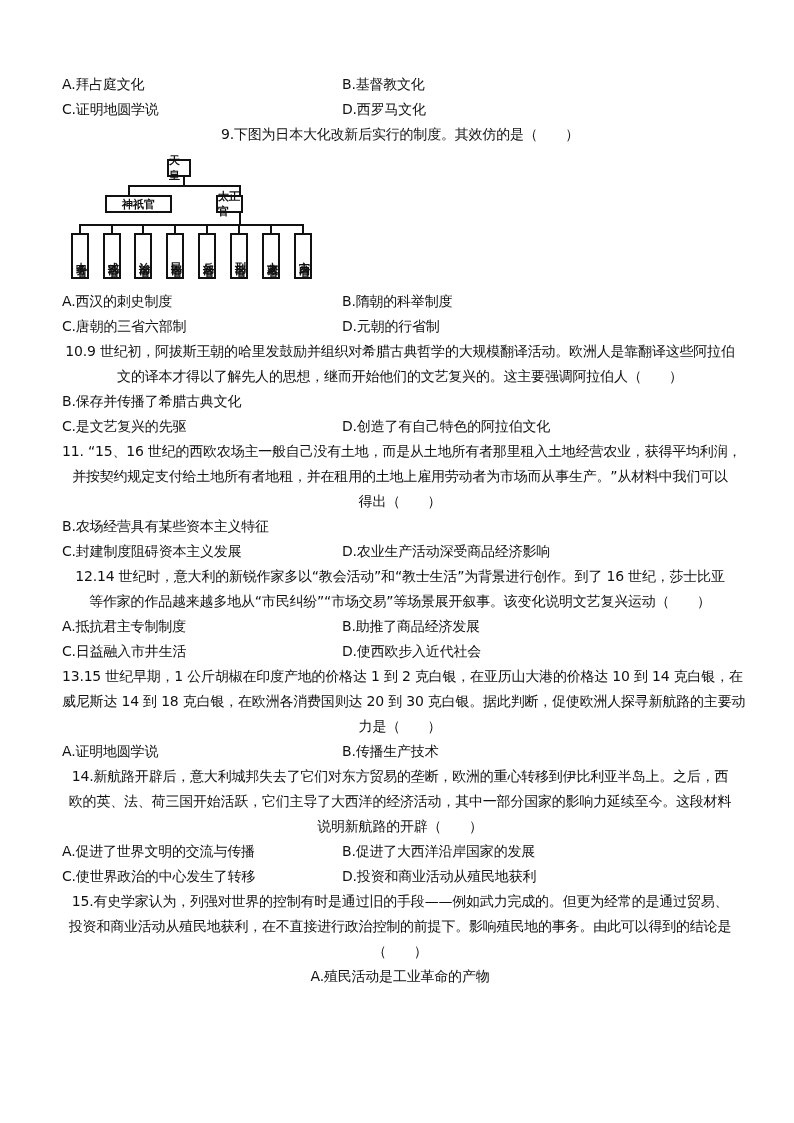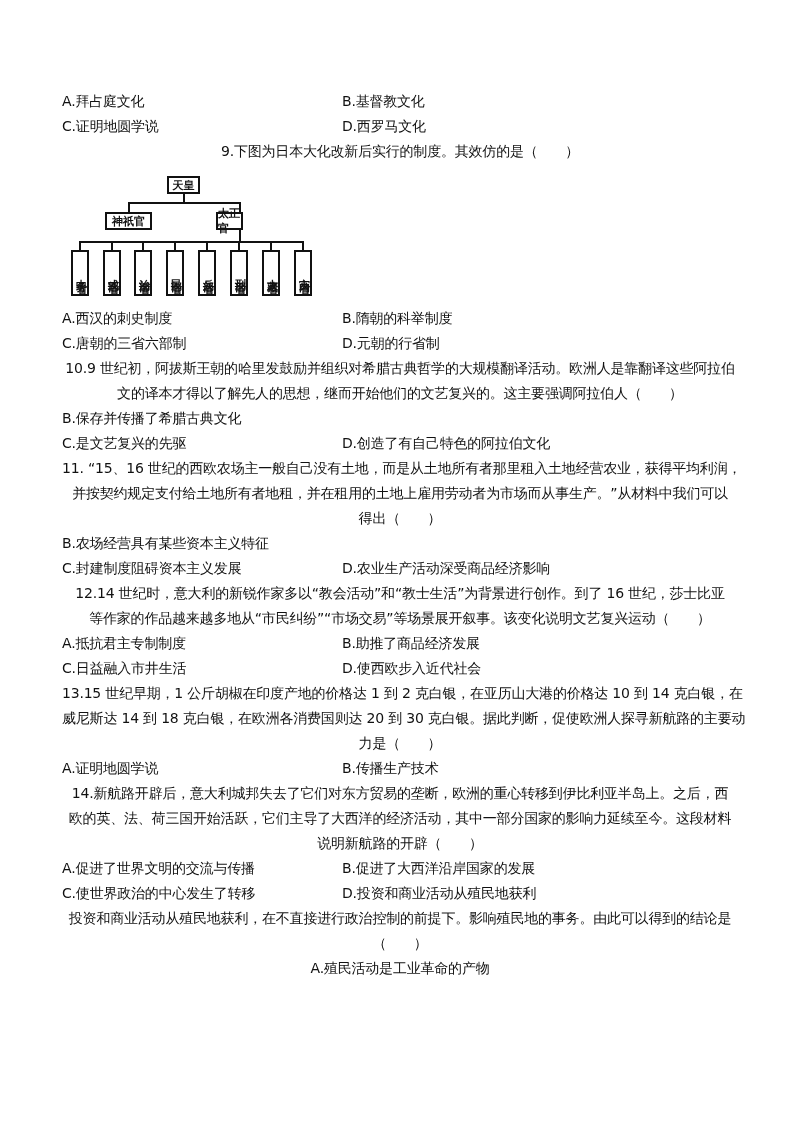--- a/index.html
+++ b/index.html
@@ -1,18 +1,18 @@
 <!DOCTYPE html>
 <html><head>
 <meta charset="utf-8">
 <style>
   html, body { margin: 0; padding: 0; background: #ffffff; }
   body { width: 794px; height: 1123px; position: relative; overflow: hidden;
          font-family: "DejaVu Sans", "Liberation Sans", sans-serif; color: #111; }
-  .page { position: absolute; left: 62px; top: 89px; width: 676px; }
+  .page { position: absolute; left: 62px; top: 72px; width: 676px; }
   .line { height: 25px; line-height: 25px; font-size: 14px; white-space: nowrap; letter-spacing: -0.2px; text-align: center; }
   .opts { display: flex; height: 25px; line-height: 25px; font-size: 14px; white-space: nowrap; letter-spacing: -0.2px; }
   .opts .col { width: 280px; }
   .figure { position: relative; height: 142px; width: 260px; margin-left: 0; }
   .box { position: absolute; border: 2px solid #111; background: #fff; font-weight: bold;
          font-family: "DejaVu Serif", "Liberation Serif", serif; font-size: 11px; color: #111;
          display: flex; align-items: center; justify-content: center; box-sizing: border-box; }
   .vbox { writing-mode: vertical-rl; text-orientation: upright; letter-spacing: 2px; font-size: 11px; }
   .ln { position: absolute; background: #111; }
 </style>
@@ -27,28 +27,28 @@
   </div>
   <div class="opts">
     <span class="col">C.证明地圆学说</span>
     <span class="col">D.西罗马文化</span>
   </div>
 
   <div class="line">9.下图为日本大化改新后实行的制度。其效仿的是（　　）</div>
 
   <div class="figure">
 
-    <div class="box" style="left:105px; top:12px; width:33px; height:18px;">天皇</div>
+    <div class="box" style="left:105px; top:12px; width:24px; height:18px;">天皇</div>
 
     <div class="ln" style="left:121px; top:30px; width:2px; height:9px;"></div>
     <div class="ln" style="left:66px; top:38px; width:113px; height:2px;"></div>
     <div class="ln" style="left:66px; top:38px; width:2px; height:11px;"></div>
     <div class="ln" style="left:177px; top:38px; width:2px; height:11px;"></div>
 
-    <div class="box" style="left:43px; top:48px; width:47px; height:18px;">神祇官</div>
+    <div class="box" style="left:43px; top:48px; width:67px; height:18px;">神祇官</div>
     <div class="box" style="left:154px; top:48px; width:27px; height:18px;">太正官</div>
 
     <div class="ln" style="left:177px; top:66px; width:2px; height:12px;"></div>
 
     <div class="ln" style="left:17px; top:77px; width:225px; height:2px;"></div>
 
     <div class="ln" style="left:17px;  top:77px; width:2px; height:10px;"></div>
     <div class="ln" style="left:49px;  top:77px; width:2px; height:10px;"></div>
     <div class="ln" style="left:80px;  top:77px; width:2px; height:10px;"></div>
     <div class="ln" style="left:112px; top:77px; width:2px; height:10px;"></div>
@@ -121,17 +121,18 @@
   <div class="line">说明新航路的开辟（　　）</div>
   <div class="opts">
     <span class="col">A.促进了世界文明的交流与传播</span>
     <span class="col">B.促进了大西洋沿岸国家的发展</span>
   </div>
   <div class="opts">
     <span class="col">C.使世界政治的中心发生了转移</span>
     <span class="col">D.投资和商业活动从殖民地获利</span>
   </div>
 
+  <div class="line">15.有史学家认为，列强对世界的控制有时是通过旧的手段——例如武力完成的。但更为经常的是通过贸易、</div>
   <div class="line">投资和商业活动从殖民地获利，在不直接进行政治控制的前提下。影响殖民地的事务。由此可以得到的结论是</div>
   <div class="line">（　　）</div>
   <div class="line">A.殖民活动是工业革命的产物</div>
 
 </div>
 
 </body></html>

